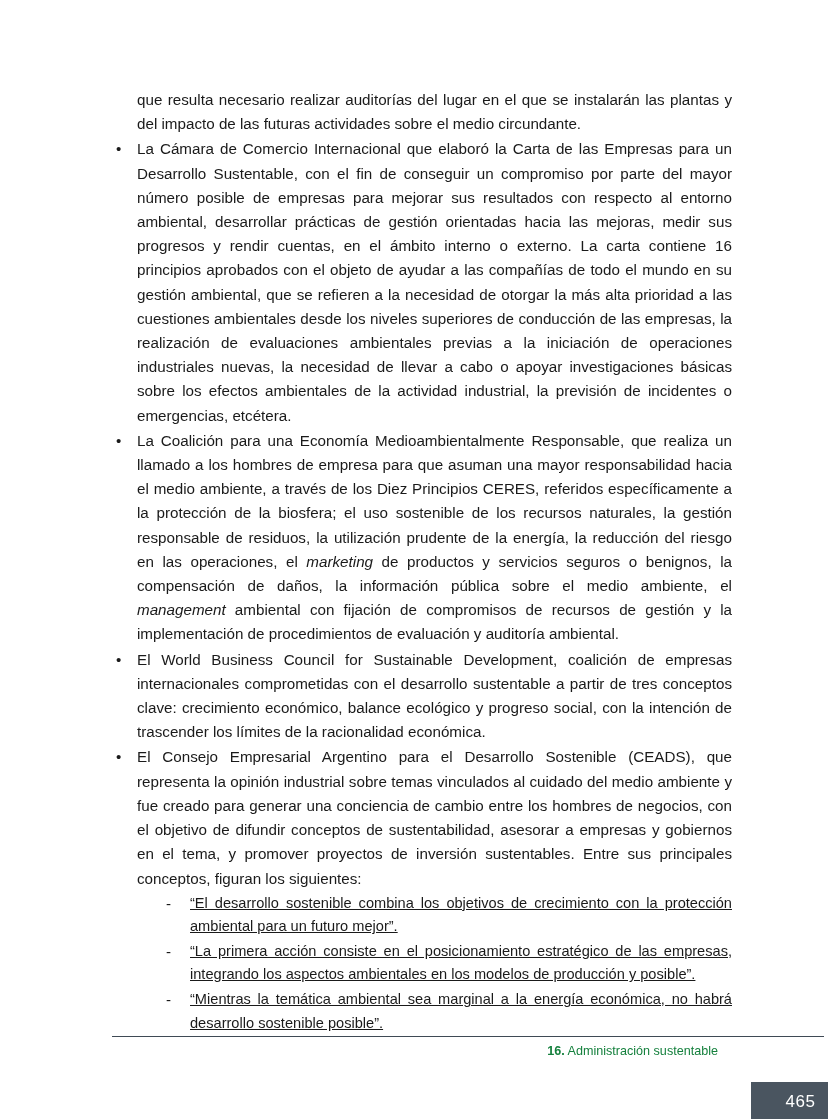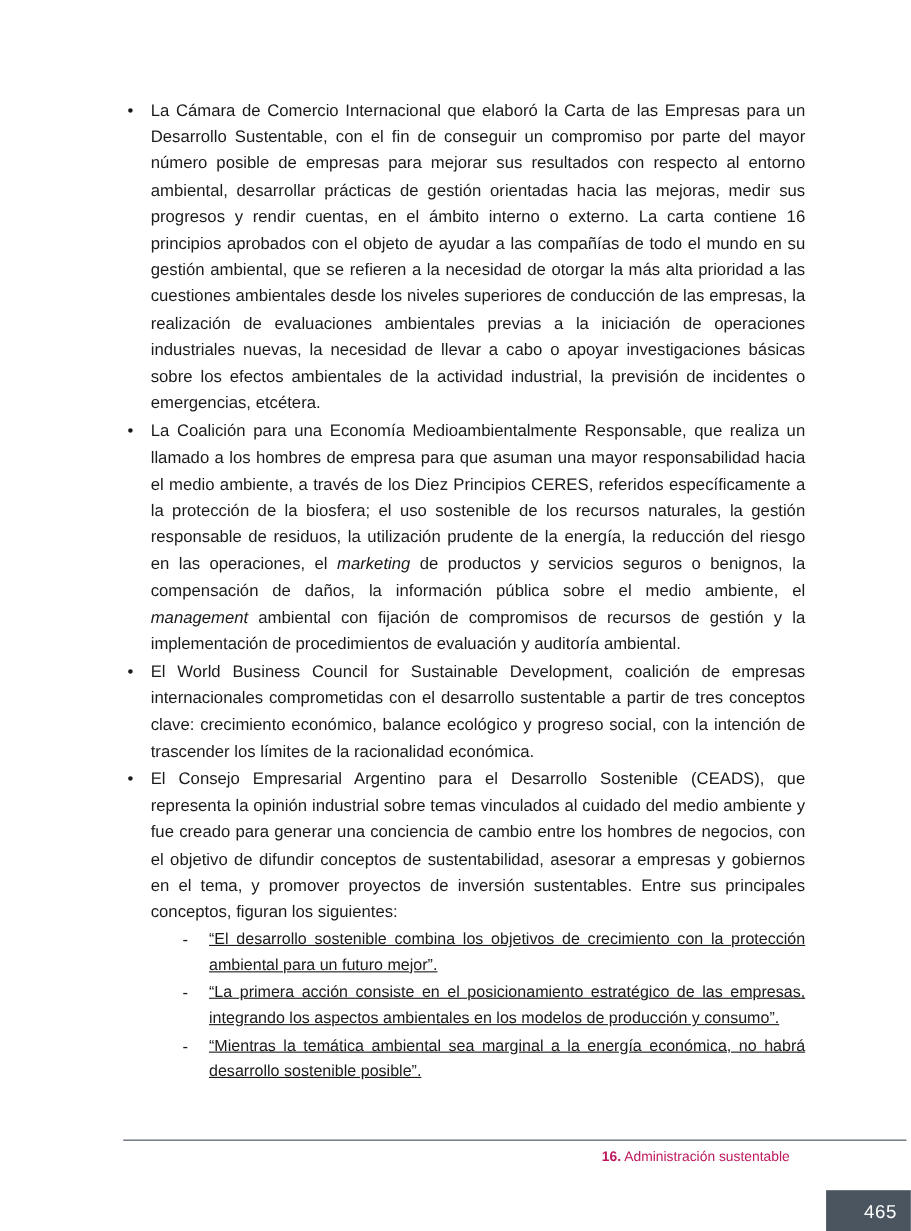--- a/index.html
+++ b/index.html
@@ -98,21 +98,21 @@
     height: 1px;
     background: #3f4a55;
   }
 
   .footer-text {
     position: absolute;
     right: 110px;
     top: 1043px;
     font-size: 12.6px;
     line-height: 16px;
-    color: #be185d;
+    color: #15803d;
     white-space: nowrap;
     text-align: right;
   }
   .footer-text .chap {
     font-weight: bold;
   }
 
   .page-number-box {
     position: absolute;
     left: 751px;
@@ -129,20 +129,21 @@
     margin-top: 36px;
   }
 </style>
 </head>
 <body>
 
 <div class="page">
 
   <div class="content">
 
+    <p class="para lead">que resulta necesario realizar auditorías del lugar en el que se instalarán las plantas y del impacto de las futuras actividades sobre el medio circundante.</p>
 
     <ul class="bullet-list">
 
       <li class="bullet-item">
         <span class="bullet-mark">•</span>
         <p class="para">La Cámara de Comercio Internacional que elaboró la Carta de las Empresas para un Desarrollo Sustentable, con el fin de conseguir un compromiso por parte del mayor número posible de empresas para mejorar sus resultados con respecto al entorno ambiental, desarrollar prácticas de gestión orientadas hacia las mejoras, medir sus progresos y rendir cuentas, en el ámbito interno o externo. La carta contiene 16 principios aprobados con el objeto de ayudar a las compañías de todo el mundo en su gestión ambiental, que se refieren a la necesidad de otorgar la más alta prioridad a las cuestiones ambientales desde los niveles superiores de conducción de las empresas, la realización de evaluaciones ambientales previas a la iniciación de operaciones industriales nuevas, la necesidad de llevar a cabo o apoyar investigaciones básicas sobre los efectos ambientales de la actividad industrial, la previsión de incidentes o emergencias, etcétera.</p>
       </li>
 
       <li class="bullet-item">
         <span class="bullet-mark">•</span>
@@ -158,21 +159,21 @@
         <span class="bullet-mark">•</span>
         <p class="para">El Consejo Empresarial Argentino para el Desarrollo Sostenible (CEADS), que representa la opinión industrial sobre temas vinculados al cuidado del medio ambiente y fue creado para generar una conciencia de cambio entre los hombres de negocios, con el objetivo de difundir conceptos de sustentabilidad, asesorar a empresas y gobiernos en el tema, y promover proyectos de inversión sustentables. Entre sus principales conceptos, figuran los siguientes:</p>
 
         <ul class="sub-list">
           <li class="sub-item">
             <span class="dash-mark">-</span>
             <p class="para">“El desarrollo sostenible combina los objetivos de crecimiento con la protección ambiental para un futuro mejor”.</p>
           </li>
           <li class="sub-item">
             <span class="dash-mark">-</span>
-            <p class="para">“La primera acción consiste en el posicionamiento estratégico de las empresas, integrando los aspectos ambientales en los modelos de producción y consumo”.</p>
+            <p class="para">“La primera acción consiste en el posicionamiento estratégico de las empresas, integrando los aspectos ambientales en los modelos de producción y posible”.</p>
           </li>
           <li class="sub-item">
             <span class="dash-mark">-</span>
             <p class="para">“Mientras la temática ambiental sea marginal a la energía económica, no habrá desarrollo sostenible posible”.</p>
           </li>
         </ul>
       </li>
 
     </ul>
   </div>

